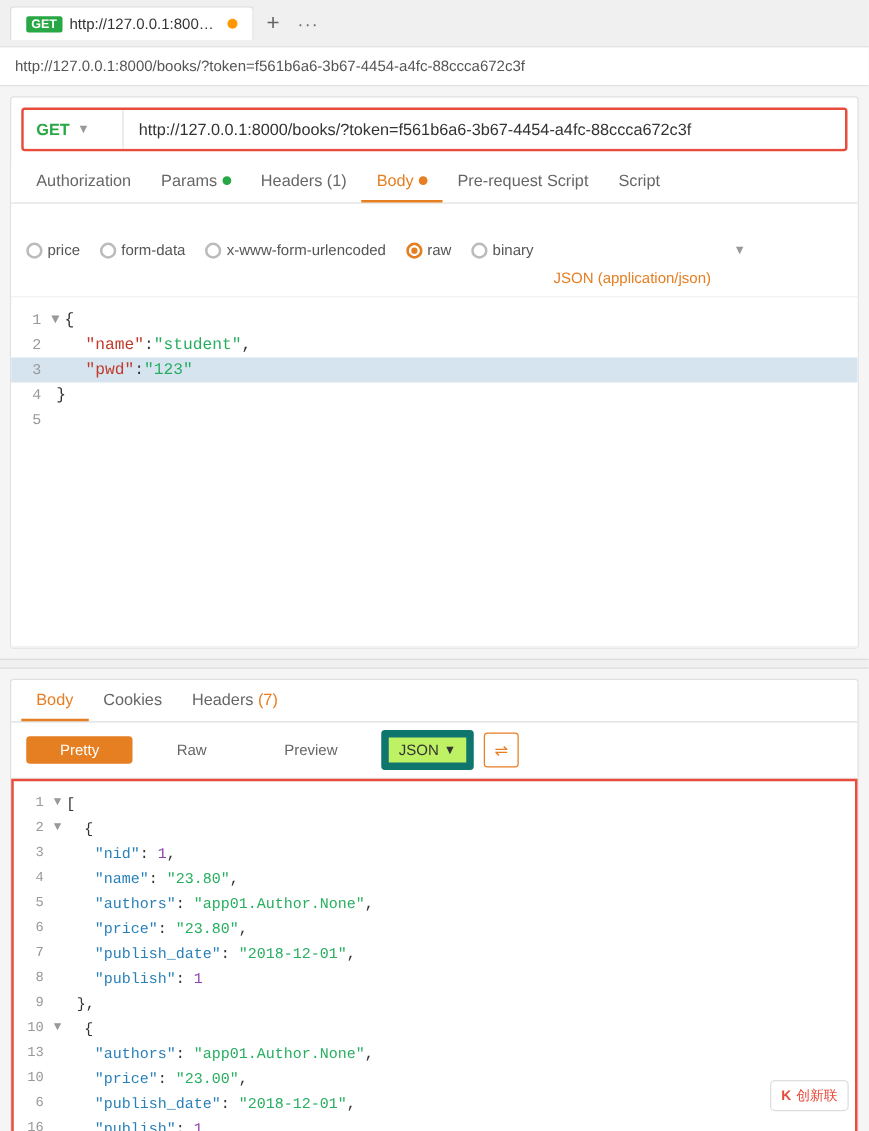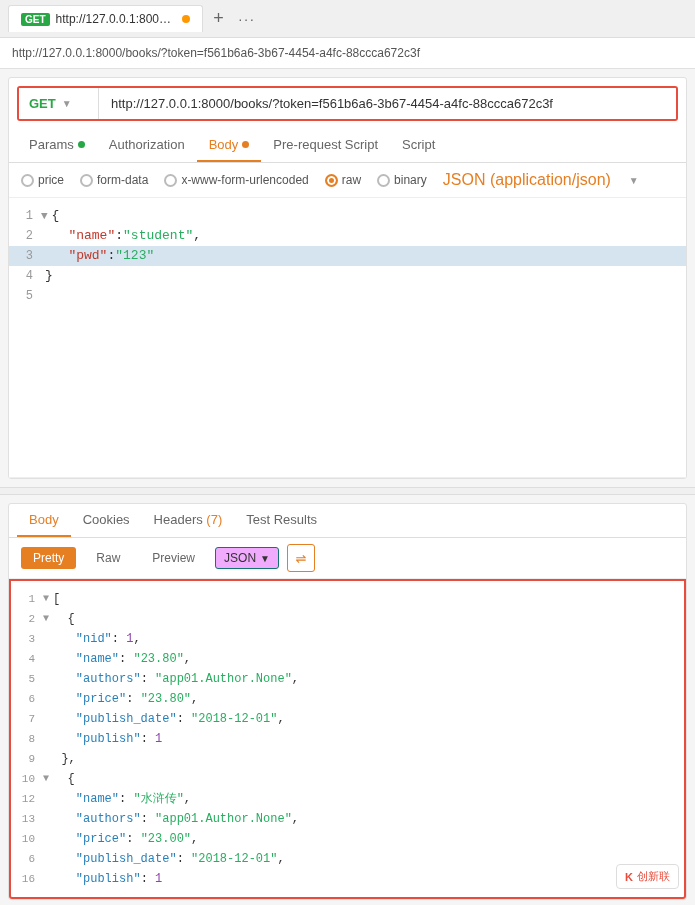--- a/index.html
+++ b/index.html
@@ -185,22 +185,23 @@
       border: 2px solid #bbb;
       display: inline-block;
     }
     .radio-circle.selected {
       border-color: #e67e22;
       background: #e67e22;
       box-shadow: inset 0 0 0 2px #fff;
     }
     .json-type {
       color: #e67e22;
-      font-size: 16px;
+      font-size: 12px;
       font-weight: 500;
+      margin-top: 44px;
     }
     .dropdown-arrow {
       color: #999;
       font-size: 10px;
       margin-left: 2px;
     }
 
     
     .code-editor {
       background: #fff;
@@ -279,42 +280,42 @@
 
     
     .response-format-row {
       display: flex;
       align-items: center;
       padding: 6px 12px;
       border-bottom: 1px solid #eee;
       gap: 8px;
     }
     .format-btn {
-      padding: 4px 12px;
+      padding: 4px 27px;
       border: none;
       background: none;
       cursor: pointer;
       font-size: 12px;
       color: #666;
       border-radius: 3px;
     }
     .format-btn.active {
       background: #e67e22;
       color: #fff;
       border-radius: 3px;
     }
     .format-select {
       display: flex;
       align-items: center;
-      border: 1px solid #0f766e;
+      border: 6px solid #0f766e;
       border-radius: 3px;
       padding: 3px 8px;
       font-size: 12px;
       cursor: pointer;
-      background: #f0abfc;
+      background: #bef264;
     }
     .wrap-icon {
       width: 28px;
       height: 28px;
       display: flex;
       align-items: center;
       justify-content: center;
       border: 1px solid #e67e22;
       border-radius: 3px;
       cursor: pointer;
@@ -389,25 +390,28 @@
   <div class="request-url-row">
     <div class="method-select">
       <span>GET</span>
       <span class="chevron">▼</span>
     </div>
     <input class="url-input" type="text" value="http://127.0.0.1:8000/books/?token=f561b6a6-3b67-4454-a4fc-88ccca672c3f" style="">
   </div>
 
   <div class="nav-tabs">
     <div class="nav-tab">
+      <span>Authorization</span>
+    </div>
+    <div class="nav-tab">
       <span>Params</span>
       <span class="dot-indicator dot-green"></span>
     </div>
     <div class="nav-tab">
-      <span>Authorization</span>
+      <span>Headers (1)</span>
     </div>
     <div class="nav-tab active">
       <span>Body</span>
       <span class="dot-indicator dot-orange"></span>
     </div>
     <div class="nav-tab">
       <span>Pre-request Script</span>
     </div>
     <div class="nav-tab">
       <span>Script</span>
@@ -479,23 +483,20 @@
   <div class="response-nav">
     <div class="response-tab active">
       <span>Body</span>
     </div>
     <div class="response-tab">
       <span>Cookies</span>
     </div>
     <div class="response-tab">
       <span>Headers <span class="badge">(7)</span></span>
     </div>
-    <div class="response-tab">
-      <span>Test Results</span>
-    </div>
   </div>
 
   <div class="response-format-row">
     <button class="format-btn active">Pretty</button>
     <button class="format-btn">Raw</button>
     <button class="format-btn">Preview</button>
     <div class="format-select">
       <span>JSON</span>
       <span style="margin-left:4px;font-size:10px;">▼</span>
     </div>
@@ -549,25 +550,20 @@
       <span class="resp-line-num">9</span>
       <span class="resp-arrow"></span>
       <span class="resp-content">&nbsp;&nbsp;<span class="json-punct">},</span></span>
     </div>
     <div class="resp-line">
       <span class="resp-line-num">10</span>
       <span class="resp-arrow">▼</span>
       <span class="resp-content">&nbsp;&nbsp;<span class="json-punct">{</span></span>
     </div>
     <div class="resp-line">
-      <span class="resp-line-num">12</span>
-      <span class="resp-arrow"></span>
-      <span class="resp-content">&nbsp;&nbsp;&nbsp;&nbsp;<span class="resp-key">"name"</span><span class="json-punct">: </span><span class="resp-string">"水浒传"</span><span class="json-punct">,</span></span>
-    </div>
-    <div class="resp-line">
       <span class="resp-line-num">13</span>
       <span class="resp-arrow"></span>
       <span class="resp-content">&nbsp;&nbsp;&nbsp;&nbsp;<span class="resp-key">"authors"</span><span class="json-punct">: </span><span class="resp-string">"app01.Author.None"</span><span class="json-punct">,</span></span>
     </div>
     <div class="resp-line">
       <span class="resp-line-num">10</span>
       <span class="resp-arrow"></span>
       <span class="resp-content">&nbsp;&nbsp;&nbsp;&nbsp;<span class="resp-key">"price"</span><span class="json-punct">: </span><span class="resp-string">"23.00"</span><span class="json-punct">,</span></span>
     </div>
     <div class="resp-line">

